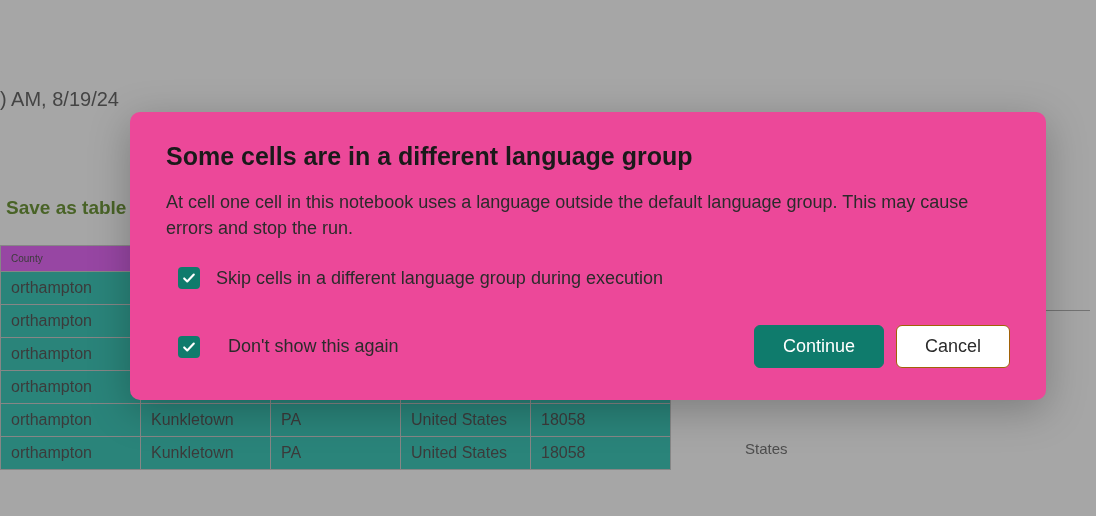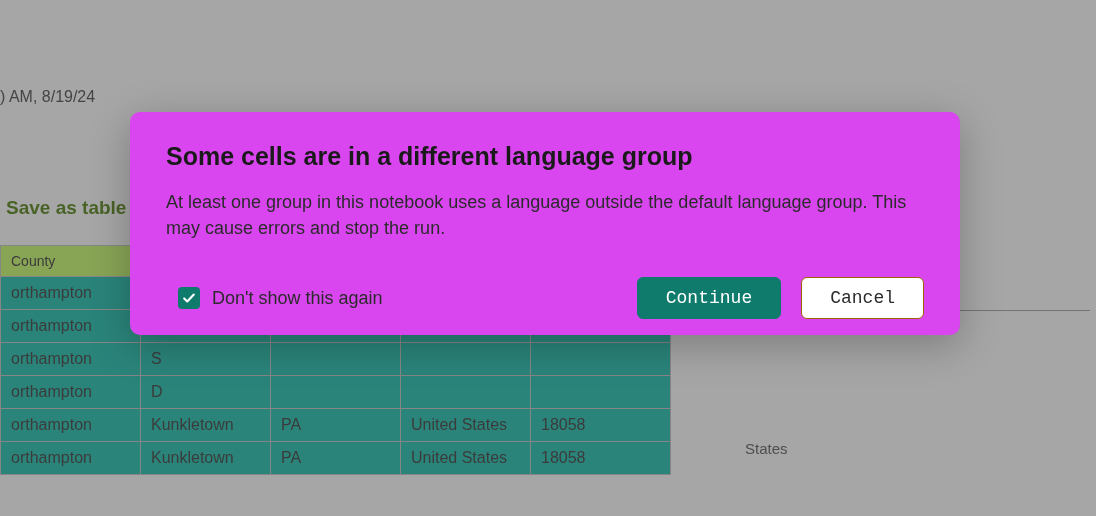--- a/index.html
+++ b/index.html
@@ -22,21 +22,21 @@
       width: 100%;
       height: 100%;
       background: #f3f3f3;
       filter: brightness(0.85);
       padding-top: 80px;
     }
     .timestamp {
       position: absolute;
       top: 88px;
       left: 0;
-      font-size: 16px;
+      font-size: 20px;
       color: #444;
     }
     .save-label {
       position: absolute;
       top: 197px;
       left: 6px;
       font-size: 19px;
       font-weight: 600;
       color: #4d7c0f;
     }
@@ -48,23 +48,23 @@
       font-size: 16px;
       color: #333;
     }
     .bg-table th, .bg-table td {
       border: 1px solid #bbb;
       padding: 7px 10px;
       text-align: left;
       background: #14b8a6;
     }
     .bg-table th {
-      background: #bef264;
+      background: #d946ef;
       font-weight: 400;
-      font-size: 14px;
+      font-size: 10px;
     }
     .bg-table .col-county { width: 140px; }
     .bg-table .col-city { width: 130px; }
     .bg-table .col-state { width: 130px; }
     .bg-table .col-country { width: 130px; }
     .bg-table .col-zip { width: 140px; }
     .sidebar-stub {
       position: absolute;
       top: 310px;
       left: 730px;
@@ -84,25 +84,25 @@
       top: 0;
       left: 0;
       width: 100%;
       height: 100%;
       background: rgba(90, 90, 90, 0.35);
     }
     .dialog {
       position: absolute;
       top: 112px;
       left: 130px;
-      width: 830px;
-      background: #d946ef;
+      width: 916px;
+      background: #ec4899;
       border-radius: 10px;
       box-shadow: 0 10px 40px rgba(0,0,0,0.25);
-      padding: 30px 36px 16px 36px;
+      padding: 30px 36px 32px 36px;
     }
     .dialog-title {
       font-size: 25px;
       font-weight: 600;
       color: #1a1a1a;
       margin-bottom: 18px;
     }
     .dialog-body {
       font-size: 18px;
       color: #2b2b2b;
@@ -137,27 +137,26 @@
     }
     .dialog-footer {
       display: flex;
       align-items: center;
       margin-top: 36px;
       padding-left: 12px;
     }
     .footer-checkbox {
       display: flex;
       align-items: center;
-      gap: 12px;
+      gap: 28px;
     }
     .footer-buttons {
       margin-left: auto;
       display: flex;
-      gap: 20px;
-      font-family: Liberation Mono, monospace;
+      gap: 12px;
     }
     .btn {
       font-size: 18px;
       padding: 10px 28px;
       border-radius: 6px;
       cursor: pointer;
       font-family: inherit;
     }
     .btn-primary {
       background: #0f7b6c;
@@ -235,22 +234,30 @@
   </table>
 
   <div class="sidebar-stub"></div>
   <div class="sidebar-stub-text">States</div>
 </div>
 
 <div class="overlay"></div>
 
 <div class="dialog">
   <div class="dialog-title">Some cells are in a different language group</div>
-  <div class="dialog-body">At least one group in this notebook uses a language outside the default language group. This may cause errors and stop the run.</div>
-
+  <div class="dialog-body">At cell one cell in this notebook uses a language outside the default language group. This may cause errors and stop the run.</div>
+
+  <div class="checkbox-row">
+    <div class="checkbox">
+      <svg viewBox="0 0 16 16">
+        <path d="M2.5 8.5 L6 12 L13.5 4" stroke="#ffffff" stroke-width="2.4" fill="none" stroke-linecap="round" stroke-linejoin="round"></path>
+      </svg>
+    </div>
+    <div class="checkbox-label">Skip cells in a different language group during execution</div>
+  </div>
 
   <div class="dialog-footer">
     <div class="footer-checkbox">
       <div class="checkbox">
         <svg viewBox="0 0 16 16">
           <path d="M2.5 8.5 L6 12 L13.5 4" stroke="#ffffff" stroke-width="2.4" fill="none" stroke-linecap="round" stroke-linejoin="round"></path>
         </svg>
       </div>
       <div class="checkbox-label">Don't show this again</div>
     </div>

